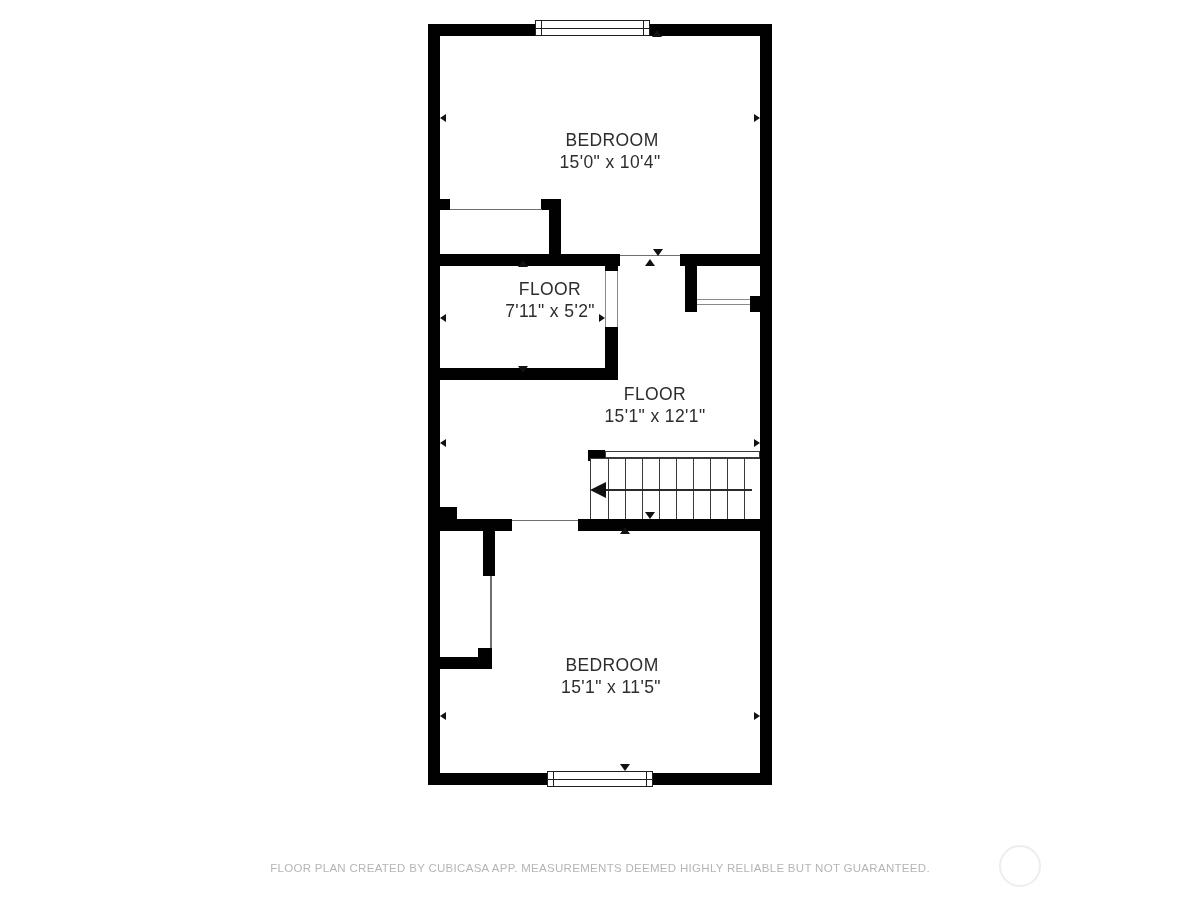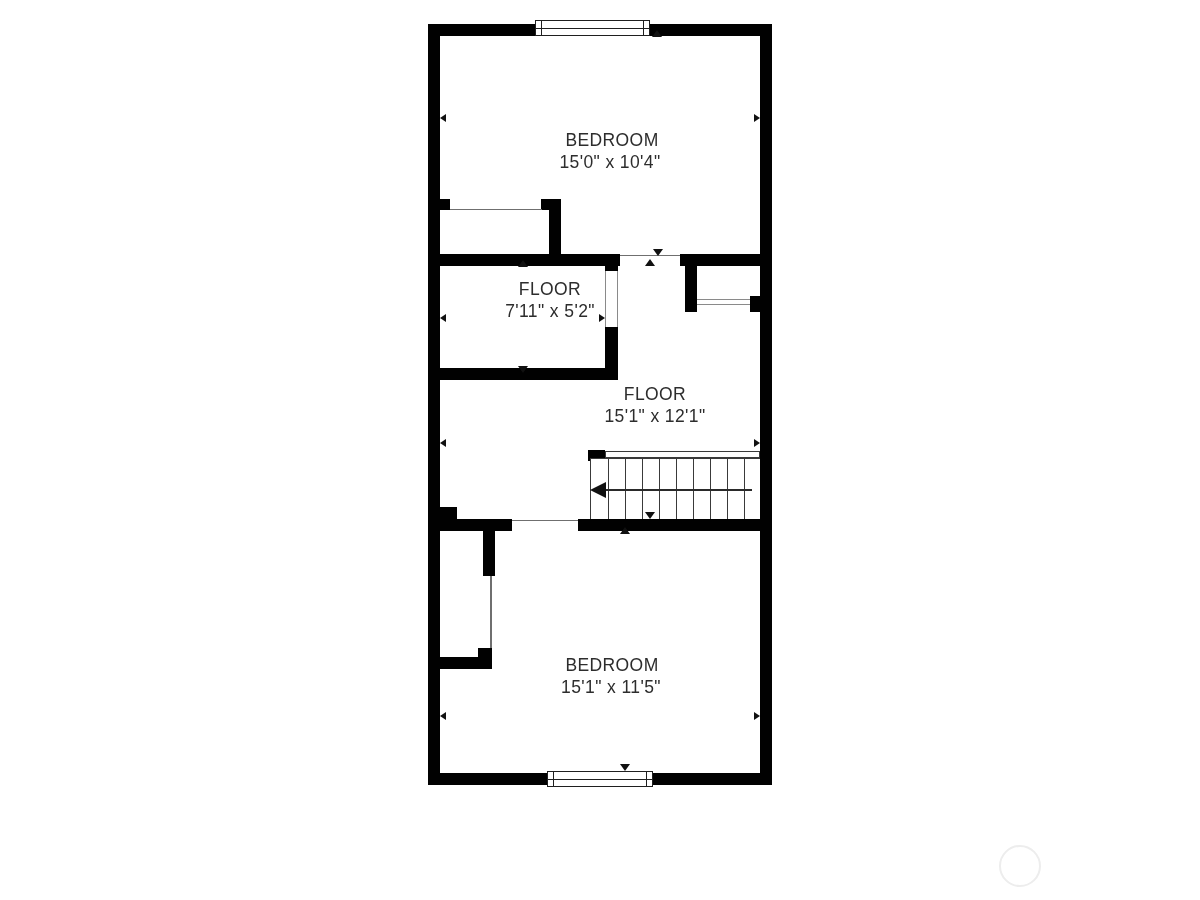--- a/index.html
+++ b/index.html
@@ -128,15 +128,16 @@
 
   <div class="room-name" style="left:550px; top:279px;">FLOOR</div>
   <div class="room-dims" style="left:550px; top:301px;">7'11" x 5'2"</div>
 
   <div class="room-name" style="left:655px; top:384px;">FLOOR</div>
   <div class="room-dims" style="left:655px; top:406px;">15'1" x 12'1"</div>
 
   <div class="room-name" style="left:612px; top:655px;">BEDROOM</div>
   <div class="room-dims" style="left:611px; top:677px;">15'1" x 11'5"</div>
 
+  <div class="footer-note">FLOOR PLAN CREATED BY CUBICASA APP. MEASUREMENTS DEEMED HIGHLY RELIABLE BUT NOT GUARANTEED.</div>
   <div class="watermark-circle"></div>
 
 </div>
 
 </body></html>

